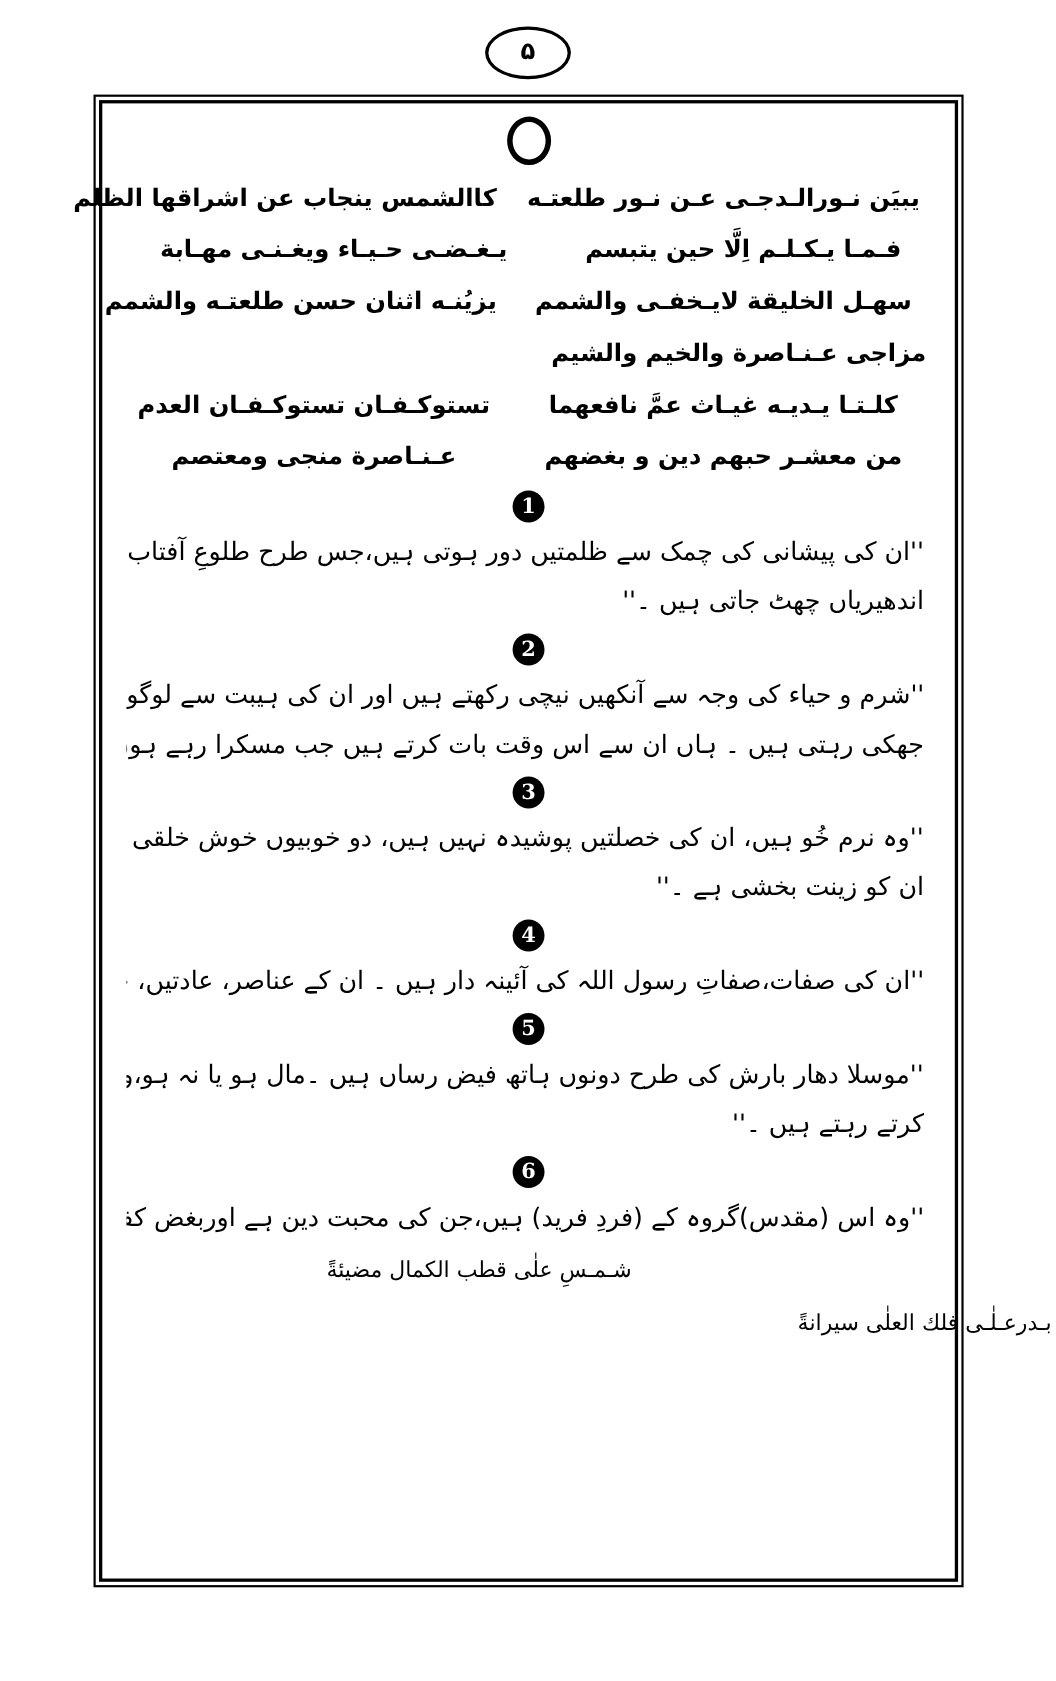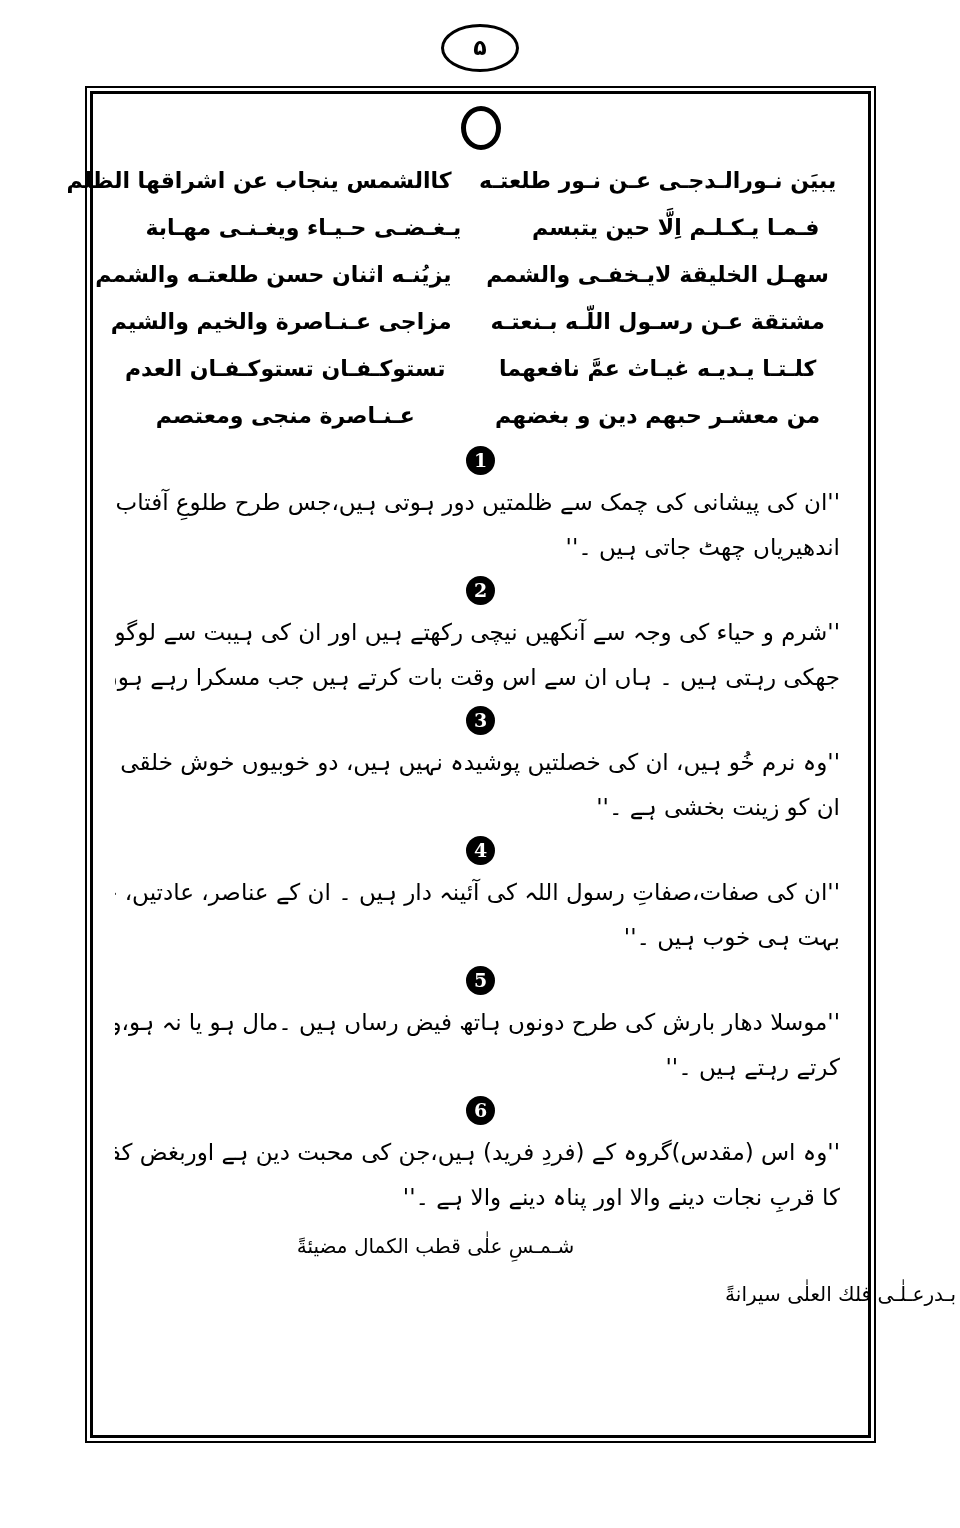--- a/index.html
+++ b/index.html
@@ -107,21 +107,20 @@
         </div>
         <div class="couplet-row">
           <div class="hemistich left">فـمـا يـكـلـم اِلَّا حين يتبسم</div>
           <div class="hemistich right">يـغـضـى حـيـاء ويغـنـى مهـابة</div>
         </div>
         <div class="couplet-row">
           <div class="hemistich right">سهـل الخليقة لايـخفـى والشمم</div>
           <div class="hemistich left">يزيُنـه اثنان حسن طلعتـه والشمم</div>
         </div>
         <div class="couplet-row">
-          <div class="hemistich right">مشتقة عـن رسـول اللّـه بـنعتـه</div>
           <div class="hemistich left">مزاجی عـنـاصرة والخيم والشيم</div>
         </div>
         <div class="couplet-row">
           <div class="hemistich right">كلـتـا يـديـه غيـاث عمَّ نافعهما</div>
           <div class="hemistich left">تستوكـفـان تستوكـفـان العدم</div>
         </div>
         <div class="couplet-row">
           <div class="hemistich right">من معشـر حبهم دين و بغضهم</div>
           <div class="hemistich left">عـنـاصرة منجى ومعتصم</div>
         </div>
@@ -149,37 +148,35 @@
         </div>
         <div class="urdu-line">''وہ نرم خُو ہیں، ان کی خصلتیں پوشیدہ نہیں ہیں، دو خوبیوں خوش خلقی وخوش مزاجی نے</div>
         <div class="urdu-line second">ان کو زینت بخشی ہے ۔''</div>
       </div>
 
       <div class="section">
         <div class="num-disc">
           <span>4</span>
         </div>
         <div class="urdu-line">''ان کی صفات،صفاتِ رسول اللہ کی آئینہ دار ہیں ۔ ان کے عناصر، عادتیں، خصلتیں</div>
-        <div class="urdu-line second">بہت ہی خوب ہیں ۔''</div>
       </div>
 
       <div class="section">
         <div class="num-disc">
           <span>5</span>
         </div>
         <div class="urdu-line">''موسلا دھار بارش کی طرح دونوں ہاتھ فیض رساں ہیں ۔مال ہو یا نہ ہو،وہ بخشش</div>
         <div class="urdu-line second">کرتے رہتے ہیں ۔''</div>
       </div>
 
       <div class="section">
         <div class="num-disc">
           <span>6</span>
         </div>
         <div class="urdu-line">''وہ اس (مقدس)گروہ کے (فردِ فرید) ہیں،جن کی محبت دین ہے اوربغض کفر ۔ان</div>
-        <div class="urdu-line second">کا قربِ نجات دینے والا اور پناہ دینے والا ہے ۔''</div>
       </div>
 
       <div class="closing-line first">شـمـسِ علٰى قطب الكمال مضيئةً</div>
       <div class="closing-line second">بـدرعـلٰـى فلك العلٰى سيرانةً</div>
 
     </div>
   </div>
 </div>
 
 </body></html>

